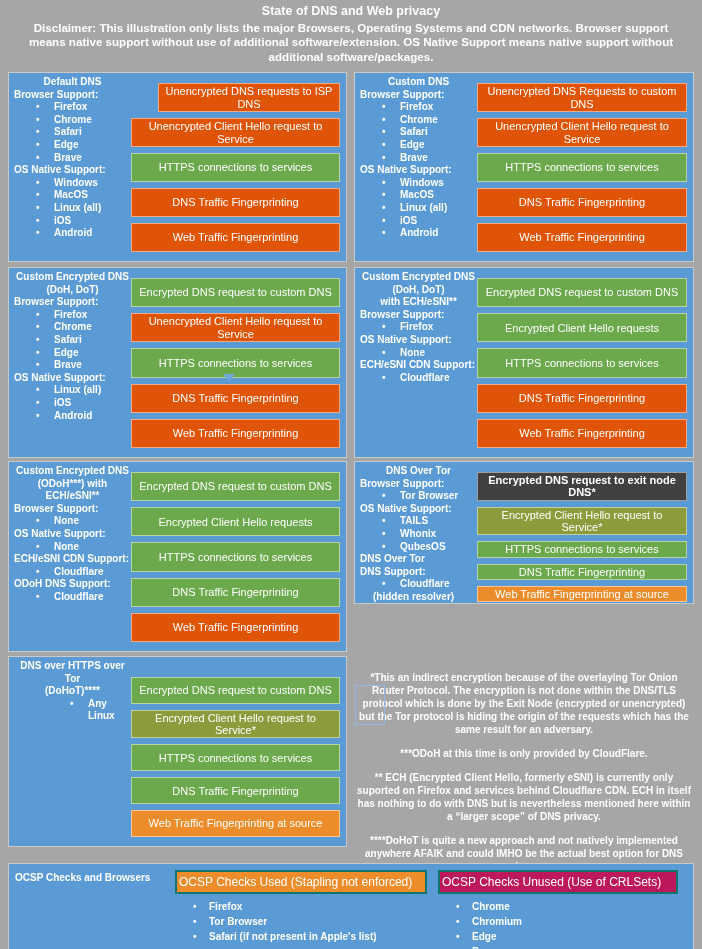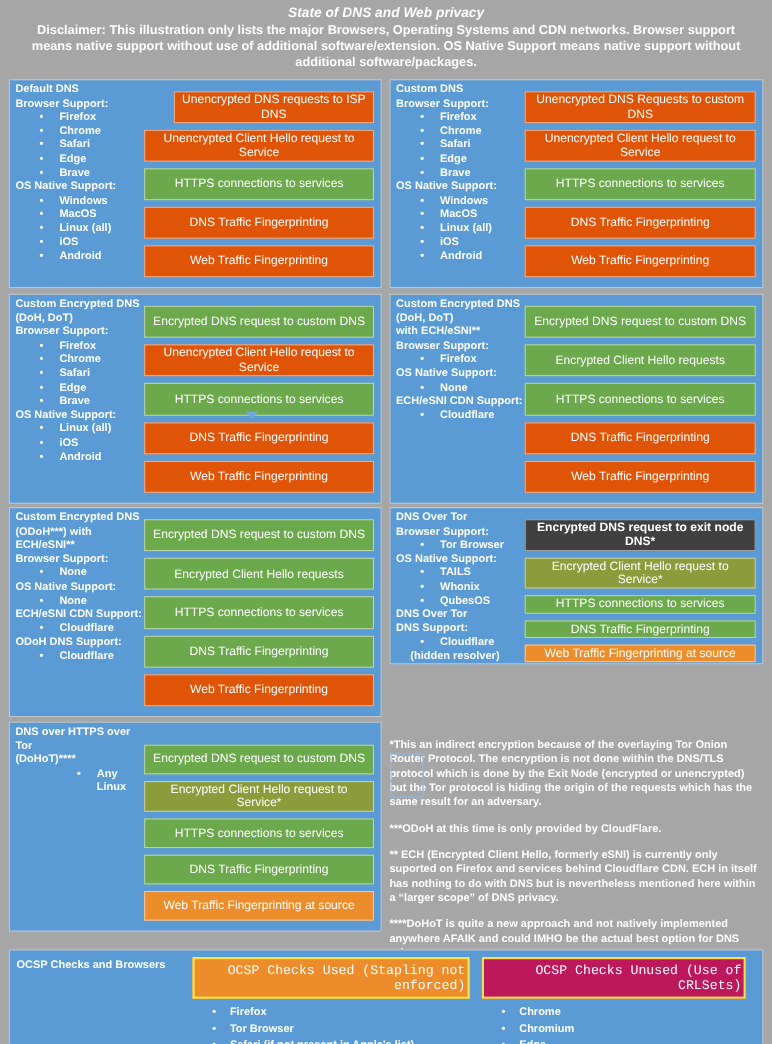--- a/index.html
+++ b/index.html
@@ -1,66 +1,66 @@
 <!DOCTYPE html>
 <html><head>
 <meta charset="utf-8">
 <style>
   html,body{margin:0;padding:0;}
   body{background:#A6A6A6;font-family:"Liberation Sans",sans-serif;}
   .canvas{position:relative;width:702px;height:949px;background:#A6A6A6;overflow:hidden;color:#fff;}
 
   
   .hdr{position:absolute;top:4px;left:0;width:100%;text-align:center;font-weight:bold;}
-  .title{font-size:12.5px;font-style:italic;}
+  .title{font-size:12.5px;}
   .disclaimer{font-size:11.6px;line-height:1.25;margin:3px auto 0;width:672px;}
 
   
   .panel{position:absolute;background:#5B9BD5;border:1px solid #C9C9C9;box-sizing:border-box;display:flex;}
   .pos0{left:8px;top:72px;width:339px;height:190px;}
   .pos1{left:354px;top:72px;width:340px;height:190px;}
   .pos2{left:8px;top:267px;width:339px;height:191px;}
   .pos3{left:354px;top:267px;width:340px;height:191px;}
   .pos4{left:8px;top:461px;width:339px;height:191px;}
   .pos5{left:354px;top:461px;width:340px;height:143px;}
   .pos6{left:8px;top:656px;width:339px;height:191px;}
 
   .info{width:122px;flex:none;padding:3px 0 0 5px;font-size:10px;font-weight:bold;line-height:1.26;box-sizing:border-box;}
-  .p-title{white-space:pre-line;}
+  .p-title{white-space:pre-line;text-align:center;}
   .iline{}
   .ib{display:flex;margin-left:22px;}
   .ib .dot{width:18px;flex:none;}
   .ib2{display:flex;margin-left:56px;}
   .ib2 .dot{width:18px;flex:none;}
   .ip{padding-left:13px;}
 
   .bars{flex:1;display:flex;flex-direction:column;gap:6px;padding:10px 6px 9px 0;box-sizing:border-box;min-width:0;}
   .pad-lower .bars{padding-top:20px;}
   .bar{flex:1;display:flex;align-items:center;justify-content:center;text-align:center;
        font-size:11px;line-height:1.12;border:1px solid rgba(255,255,255,.5);
        padding:1px 4px;box-sizing:border-box;}
 
   .arrow{position:absolute;left:214px;top:106px;width:0;height:0;
          border-left:6px solid transparent;border-right:6px solid transparent;
          border-top:7px solid #6FA8DC;}
 
   
   .notes{position:absolute;left:354px;top:656px;width:340px;height:191px;
          font-size:10px;font-weight:bold;line-height:1.3;padding-top:15px;box-sizing:border-box;}
-  .notes p{margin:0 0 11px 0;}
+  .notes p{margin:0 0 11px 0;text-align:center;}
   .note-box{position:absolute;left:1px;top:29px;width:28px;height:38px;border:1px solid #8FB8E6;}
 
   
   .ocsp{position:absolute;left:8px;top:851px;width:686px;height:88px;background:#5B9BD5;
         border:1px solid #C9C9C9;box-sizing:border-box;margin-top:12px;}
   .ocsp-label{position:absolute;left:6px;top:8px;font-size:10px;font-weight:bold;}
   .ocsp-col{position:absolute;top:6px;}
   .col-used{left:166px;width:252px;}
   .col-unused{left:429px;width:240px;}
-  .ocsp-h{border:2px solid #fde047;text-align:right;font-size:12px;padding:3px 2px;box-sizing:border-box;font-family:Liberation Mono, monospace;}
+  .ocsp-h{border:2px solid #0f766e;text-align:left;font-size:12px;padding:3px 2px;box-sizing:border-box;}
   .ocsp-ul{margin-top:5px;font-size:10px;font-weight:bold;}
   .ocsp-li{display:flex;margin-left:18px;line-height:1.5;}
   .ocsp-li .dot{width:16px;flex:none;}
 </style>
 </head>
 <body>
 
 <div class="canvas" id="canvas">
 
   <div class="hdr">

